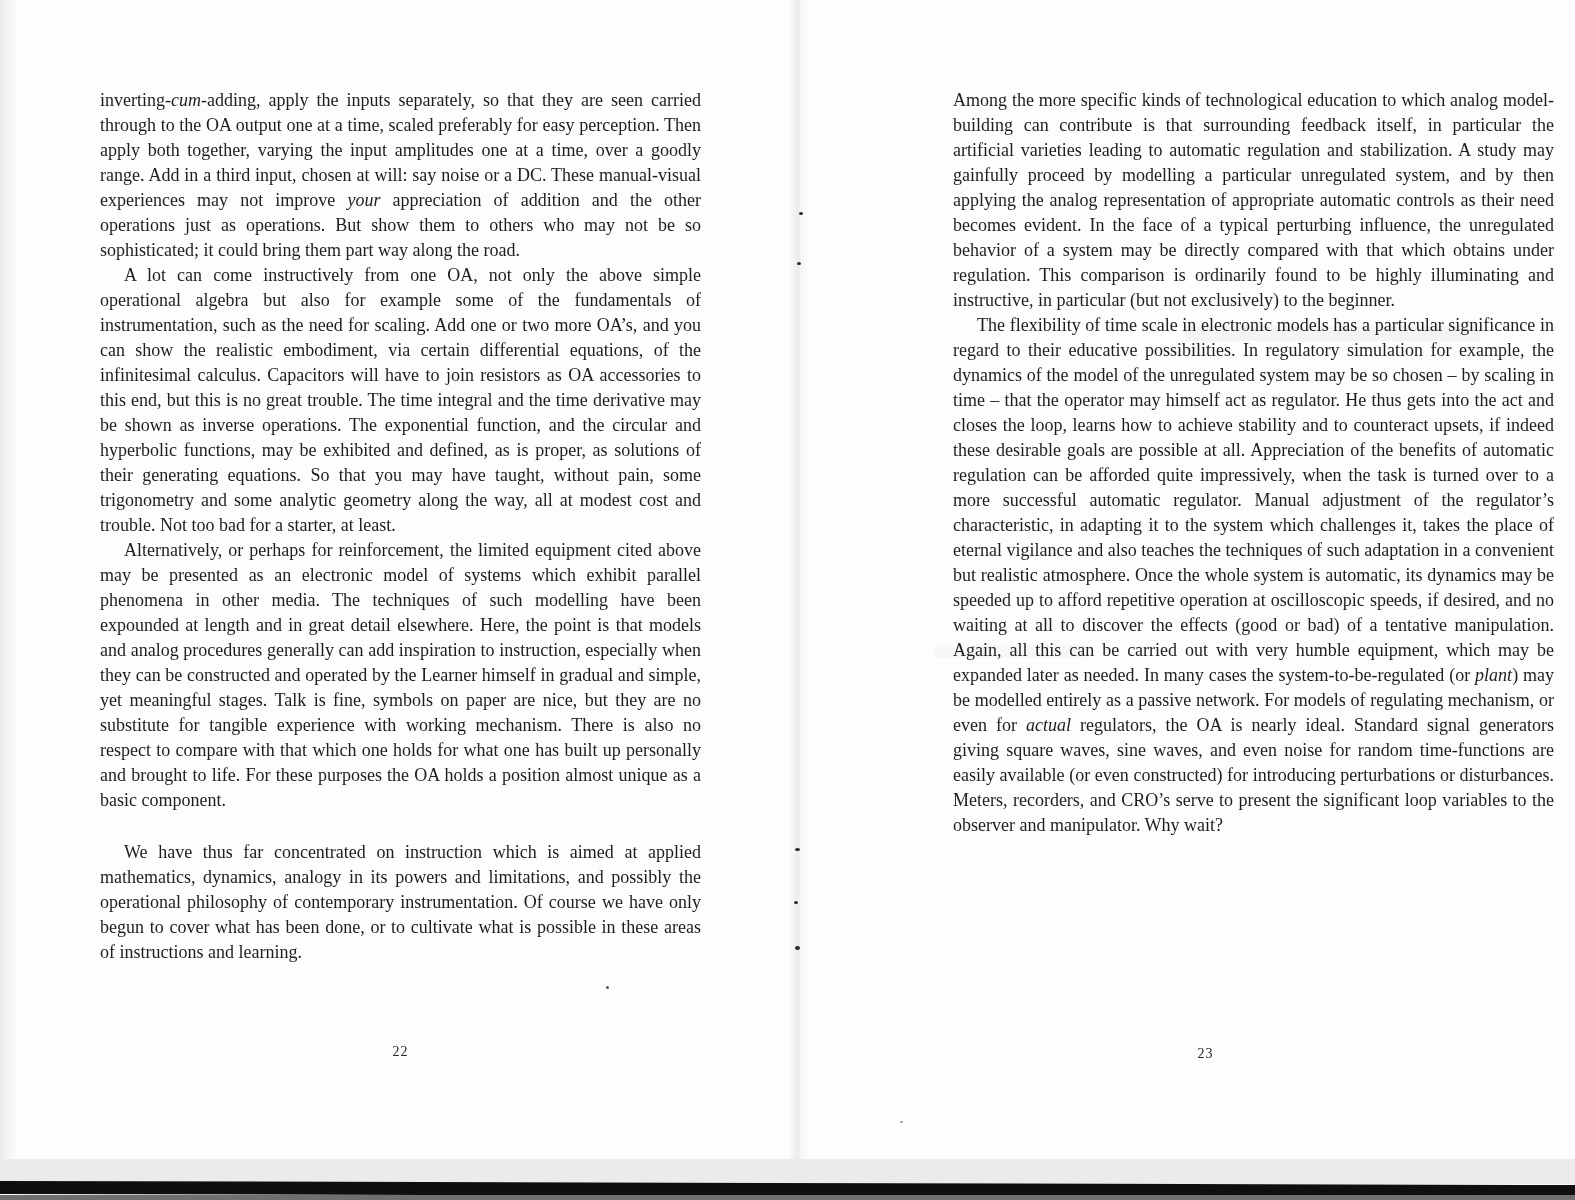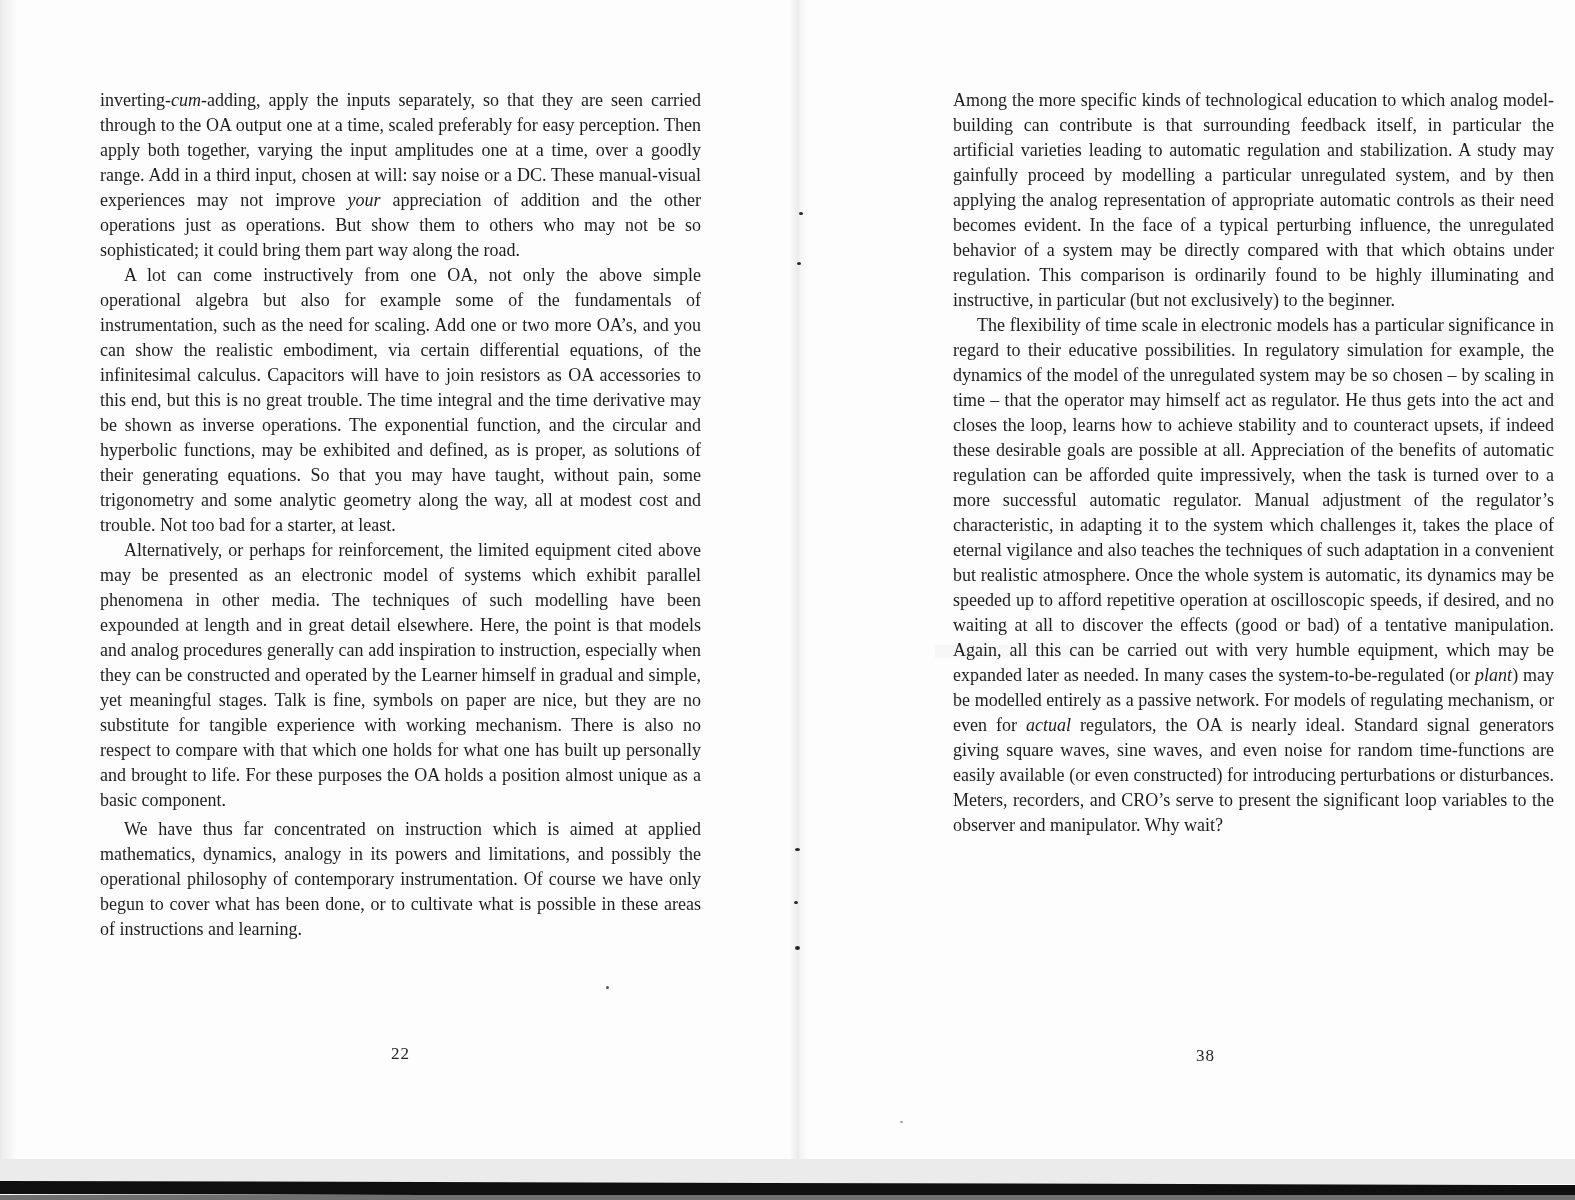--- a/index.html
+++ b/index.html
@@ -15,27 +15,27 @@
   .text-col{
     position:absolute;top:88px;width:601px;
     font-size:18px;line-height:25px;color:#1d1d1d;
     text-align:justify;
     text-rendering:optimizeLegibility;
   }
   .text-col.left{left:100px;}
   .text-col.right{left:953px;}
   p.para{margin:0;padding:0;}
   p.para.indent{text-indent:24px;}
-  p.para.sp{margin-top:4px;}
+  p.para.sp{margin-top:27px;}
   .it{font-style:italic;}
 
   
   .pagenum{
     position:absolute;width:601px;text-align:center;
-    font-size:17px;color:#242424;letter-spacing:1px;
+    font-size:14px;color:#242424;letter-spacing:1px;
   }
   .pagenum.left{left:100px;top:1044px;}
   .pagenum.right{left:905px;top:1046px;}
 
   
   .gutter{
     position:absolute;left:789px;top:0;width:20px;height:1162px;
     background:linear-gradient(to right,
       rgba(0,0,0,0) 0%, rgba(0,0,0,0.07) 45%,
       rgba(0,0,0,0.03) 58%, rgba(0,0,0,0) 100%);
@@ -85,21 +85,21 @@
 
   <div class="pagenum left">22</div>
 
   <div class="gutter"></div>
 
   <div class="text-col right">
       <p class="para"><span>Among the more specific kinds of technological education to which analog model-building can contribute is that surrounding feedback itself, in particular the artificial varieties leading to automatic regulation and stabilization. A study may gainfully proceed by modelling a particular unregulated system, and by then applying the analog representation of appropriate automatic controls as their need becomes evident. In the face of a typical perturbing influence, the unregulated behavior of a system may be directly compared with that which obtains under regulation. This comparison is ordinarily found to be highly illuminating and instructive, in particular (but not exclusively) to the beginner.</span></p>
       <p class="para indent"><span>The flexibility of time scale in electronic models has a particular significance in regard to their educative possibilities. In regulatory simulation for example, the dynamics of the model of the unregulated system may be so chosen – by scaling in time – that the operator may himself act as regulator. He thus gets into the act and closes the loop, learns how to achieve stability and to counteract upsets, if indeed these desirable goals are possible at all. Appreciation of the benefits of automatic regulation can be afforded quite impressively, when the task is turned over to a more successful automatic regulator. Manual adjustment of the regulator’s characteristic, in adapting it to the system which challenges it, takes the place of eternal vigilance and also teaches the techniques of such adaptation in a convenient but realistic atmosphere. Once the whole system is automatic, its dynamics may be speeded up to afford repetitive operation at oscilloscopic speeds, if desired, and no waiting at all to discover the effects (good or bad) of a tentative manipulation. Again, all this can be carried out with very humble equipment, which may be expanded later as needed. In many cases the system-to-be-regulated (or </span><span class="it">plant</span><span>) may be modelled entirely as a passive network. For models of regulating mechanism, or even for </span><span class="it">actual</span><span> regulators, the OA is nearly ideal. Standard signal generators giving square waves, sine waves, and even noise for random time-functions are easily available (or even constructed) for introducing perturbations or disturbances. Meters, recorders, and CRO’s serve to present the significant loop variables to the observer and manipulator. Why wait?</span></p>
     </div>
 
-  <div class="pagenum right">38</div>
+  <div class="pagenum right">23</div>
 
   <i class="speck sp1"></i>
   <i class="speck sp2"></i>
   <i class="speck sp3"></i>
   <i class="speck sp4"></i>
   <i class="speck sp5"></i>
   <i class="speck sp6"></i>
   <i class="speck sp7"></i>
 
   <div class="ghost g1"></div>

